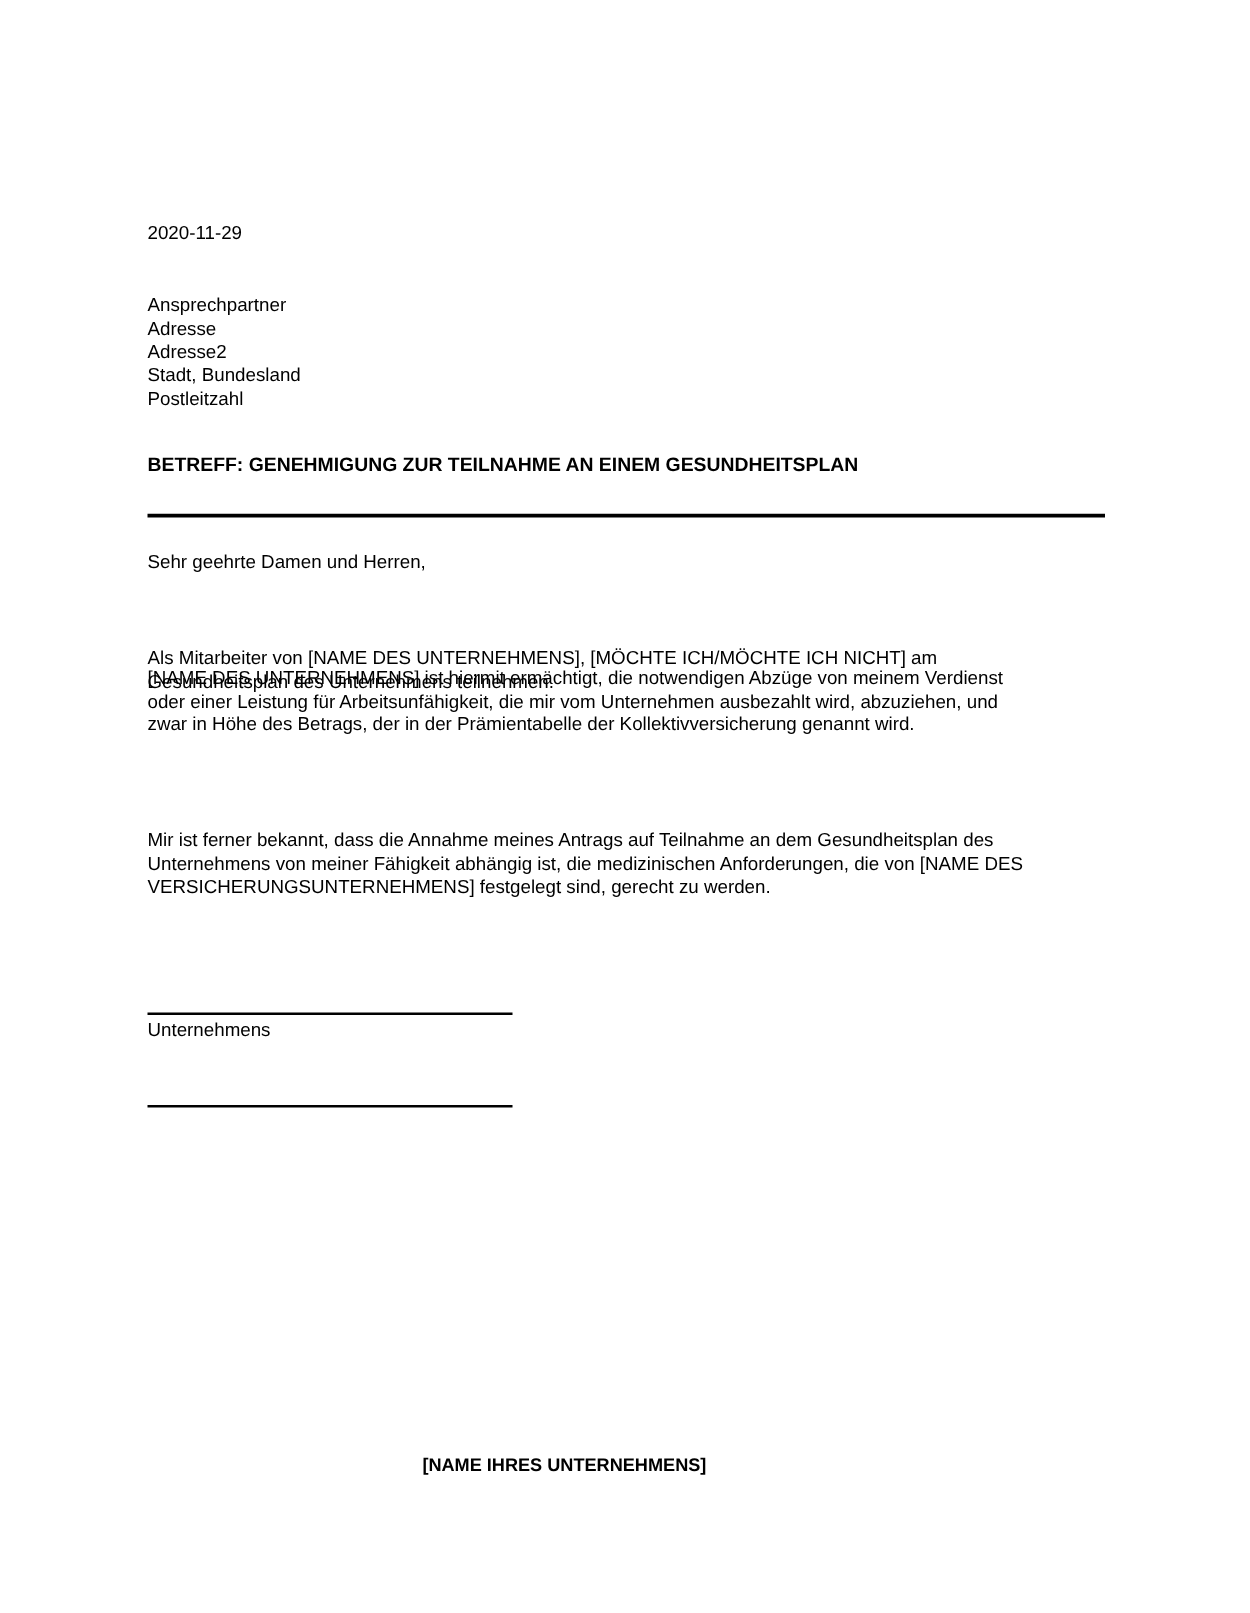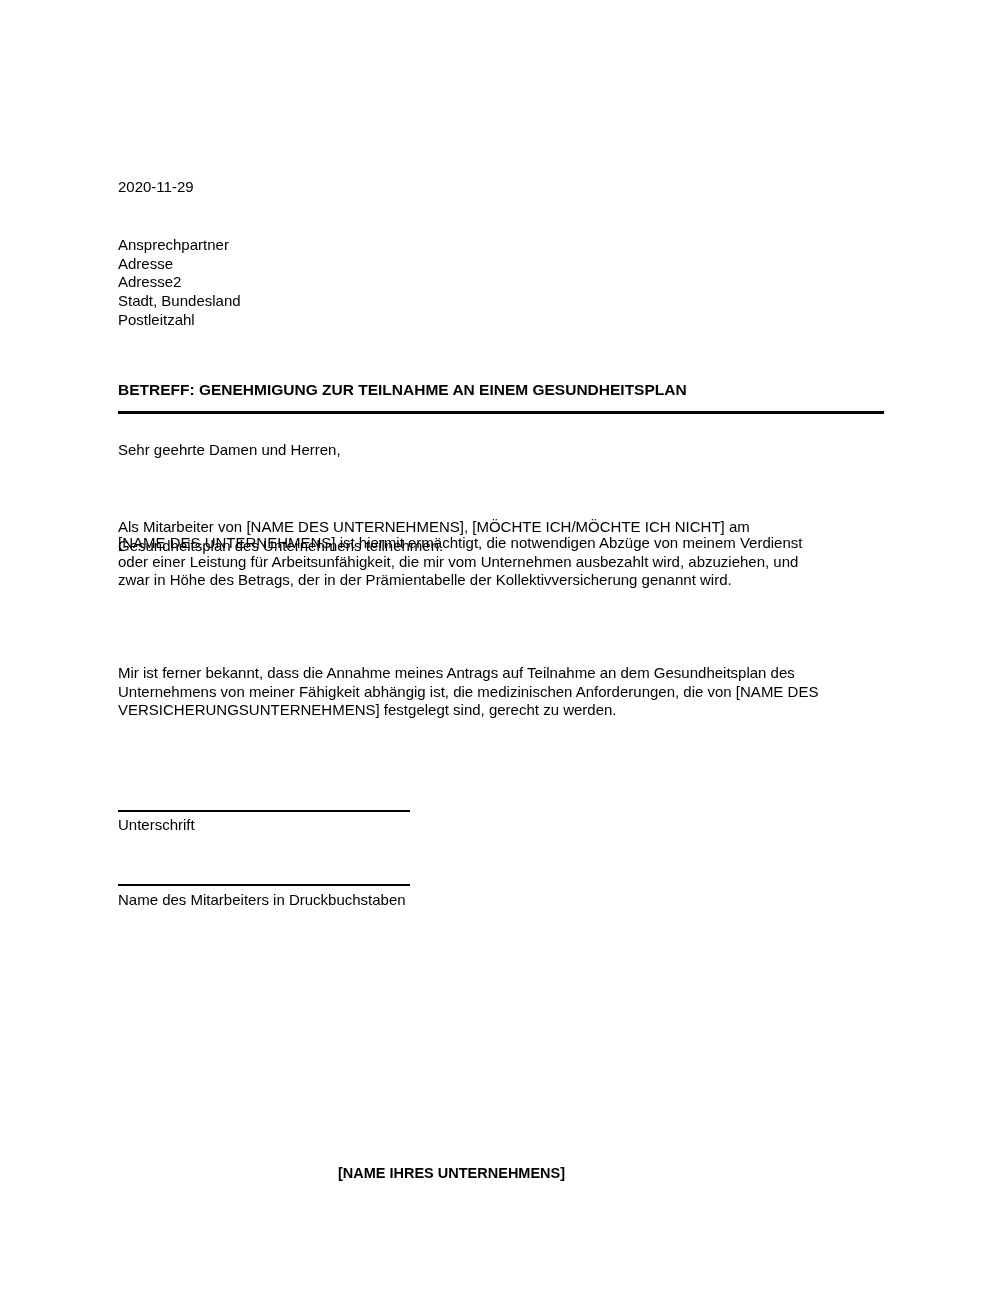--- a/index.html
+++ b/index.html
@@ -18,21 +18,21 @@
     line-height: 18.7px;
     overflow: hidden;
   }
   .abs {
     position: absolute;
     left: 118px;
     white-space: pre;
   }
   .date        { top: 178px; }
   .recipient   { top: 236px; }
-  .subject     { top: 381px; font-size: 15.5px; font-weight: bold; }
+  .subject     { top: 364px; font-size: 15.5px; font-weight: bold; }
   .rule {
     position: absolute;
     left: 118px;
     top: 411px;
     width: 766px;
     height: 3px;
     background: #000000;
   }
   .salutation  { top: 441px; }
   .p1          { top: 494px; margin-top: 24px; }
@@ -87,23 +87,22 @@
 oder einer Leistung für Arbeitsunfähigkeit, die mir vom Unternehmen ausbezahlt wird, abzuziehen, und
 zwar in Höhe des Betrags, der in der Prämientabelle der Kollektivversicherung genannt wird.</div>
 
 
   <div class="abs p4">Mir ist ferner bekannt, dass die Annahme meines Antrags auf Teilnahme an dem Gesundheitsplan des
 Unternehmens von meiner Fähigkeit abhängig ist, die medizinischen Anforderungen, die von [NAME DES
 VERSICHERUNGSUNTERNEHMENS] festgelegt sind, gerecht zu werden.</div>
 
   <div class="sig-line sig-line-1"></div>
 
-  <div class="abs sig-label-1">Unterschrift</div>
+  <div class="abs sig-label-1">Unternehmens</div>
 
   <div class="sig-line sig-line-2"></div>
 
-  <div class="abs sig-label-2">Name des Mitarbeiters in Druckbuchstaben</div>
 
   <div class="footer">
     <div class="company">[NAME IHRES UNTERNEHMENS]</div>
   </div>
 
 </div>
 
 </body></html>

